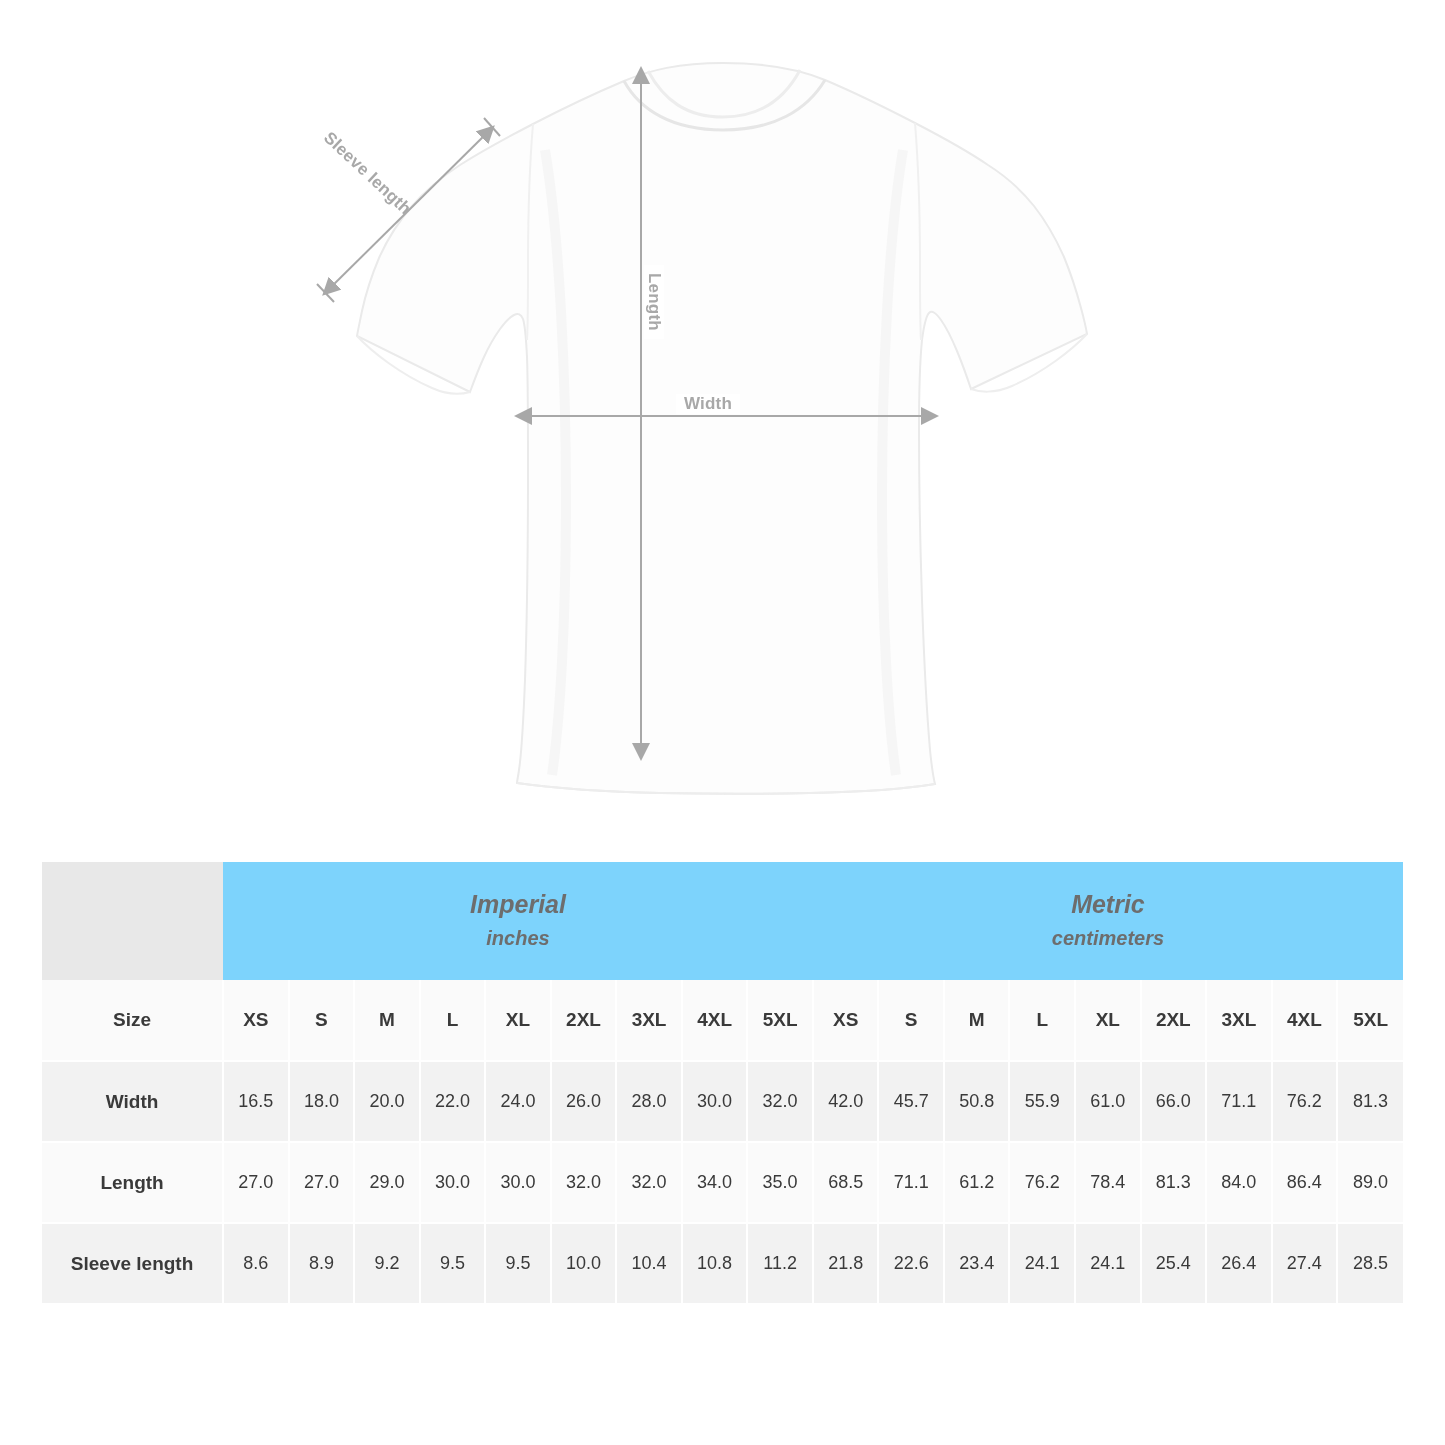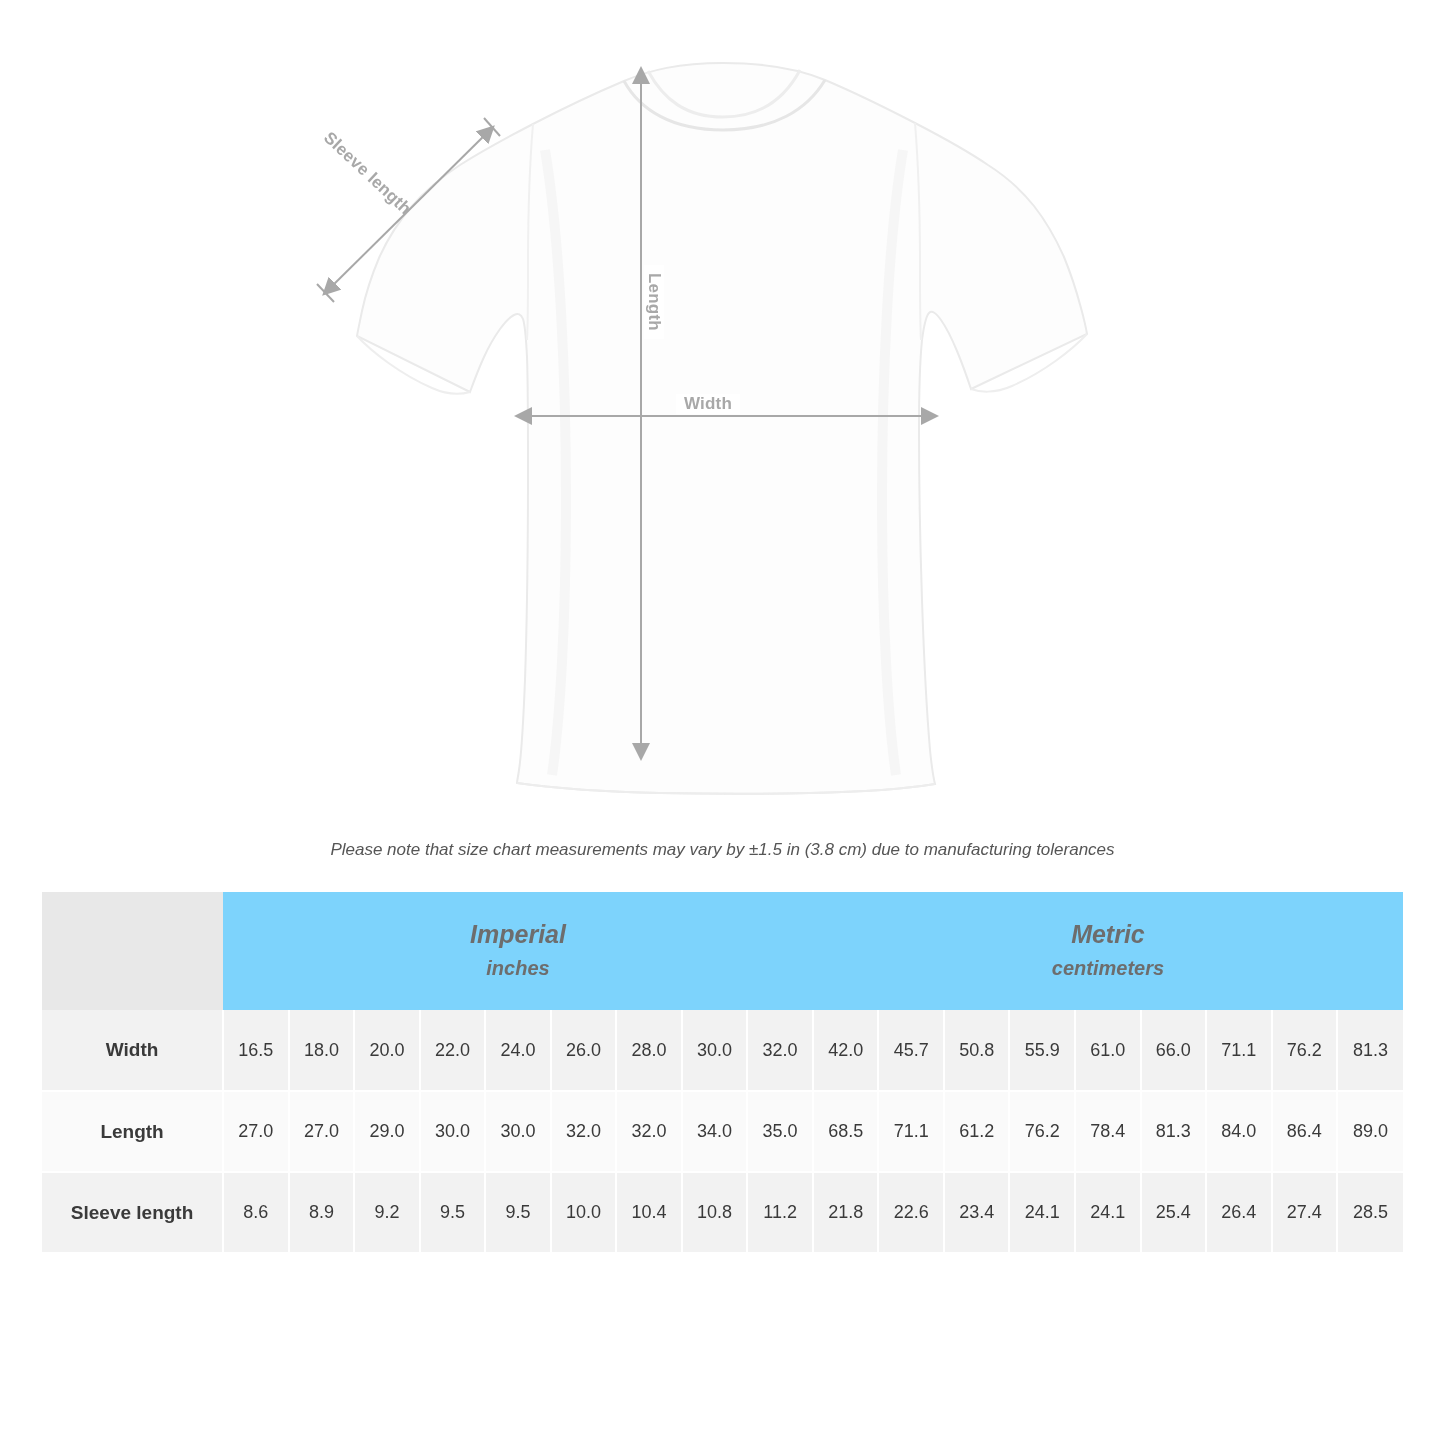--- a/index.html
+++ b/index.html
@@ -216,21 +216,20 @@
       <line x1="317" y1="284" x2="334" y2="302" stroke="#a8a8a8" stroke-width="2"></line>
     </g>
   </svg>
 
   <div class="dim-label width-label">Width</div>
   <div class="dim-label length-label">Length</div>
   <div class="dim-label sleeve-label">Sleeve length</div>
 </div>
 
 <div class="title-block">
-  <p class="chart-note">Please note that size chart measurements may vary by ±1.5 in (3.8 cm) due to manufacturing tolerances</p>
 </div>
 
 <div class="table-wrap">
   <table class="size-table">
     <colgroup>
       <col class="rowhead">
       <col class="datacol">
         <col class="datacol">
         <col class="datacol">
         <col class="datacol">
@@ -256,20 +255,41 @@
           <div class="unit-name">Imperial</div>
           <div class="unit-sub">inches</div>
         </th>
         <th class="unit-head" colspan="9">
           <div class="unit-name">Metric</div>
           <div class="unit-sub">centimeters</div>
         </th>
       </tr>
     </thead>
     <tbody>
+      <tr class="header-row">
+        <th class="rowhead-cell">Size</th>
+        <td class="sep">XS</td>
+        <td class="sep">S</td>
+        <td class="sep">M</td>
+        <td class="sep">L</td>
+        <td class="sep">XL</td>
+        <td class="sep">2XL</td>
+        <td class="sep">3XL</td>
+        <td class="sep">4XL</td>
+        <td class="sep">5XL</td>
+        <td class="sep">XS</td>
+        <td class="sep">S</td>
+        <td class="sep">M</td>
+        <td class="sep">L</td>
+        <td class="sep">XL</td>
+        <td class="sep">2XL</td>
+        <td class="sep">3XL</td>
+        <td class="sep">4XL</td>
+        <td class="sep">5XL</td>
+      </tr>
 
       <tr class="r-odd">
         <th>Width</th>
         <td class="sep">16.5</td>
         <td class="sep">18.0</td>
         <td class="sep">20.0</td>
         <td class="sep">22.0</td>
         <td class="sep">24.0</td>
         <td class="sep">26.0</td>
         <td class="sep">28.0</td>

